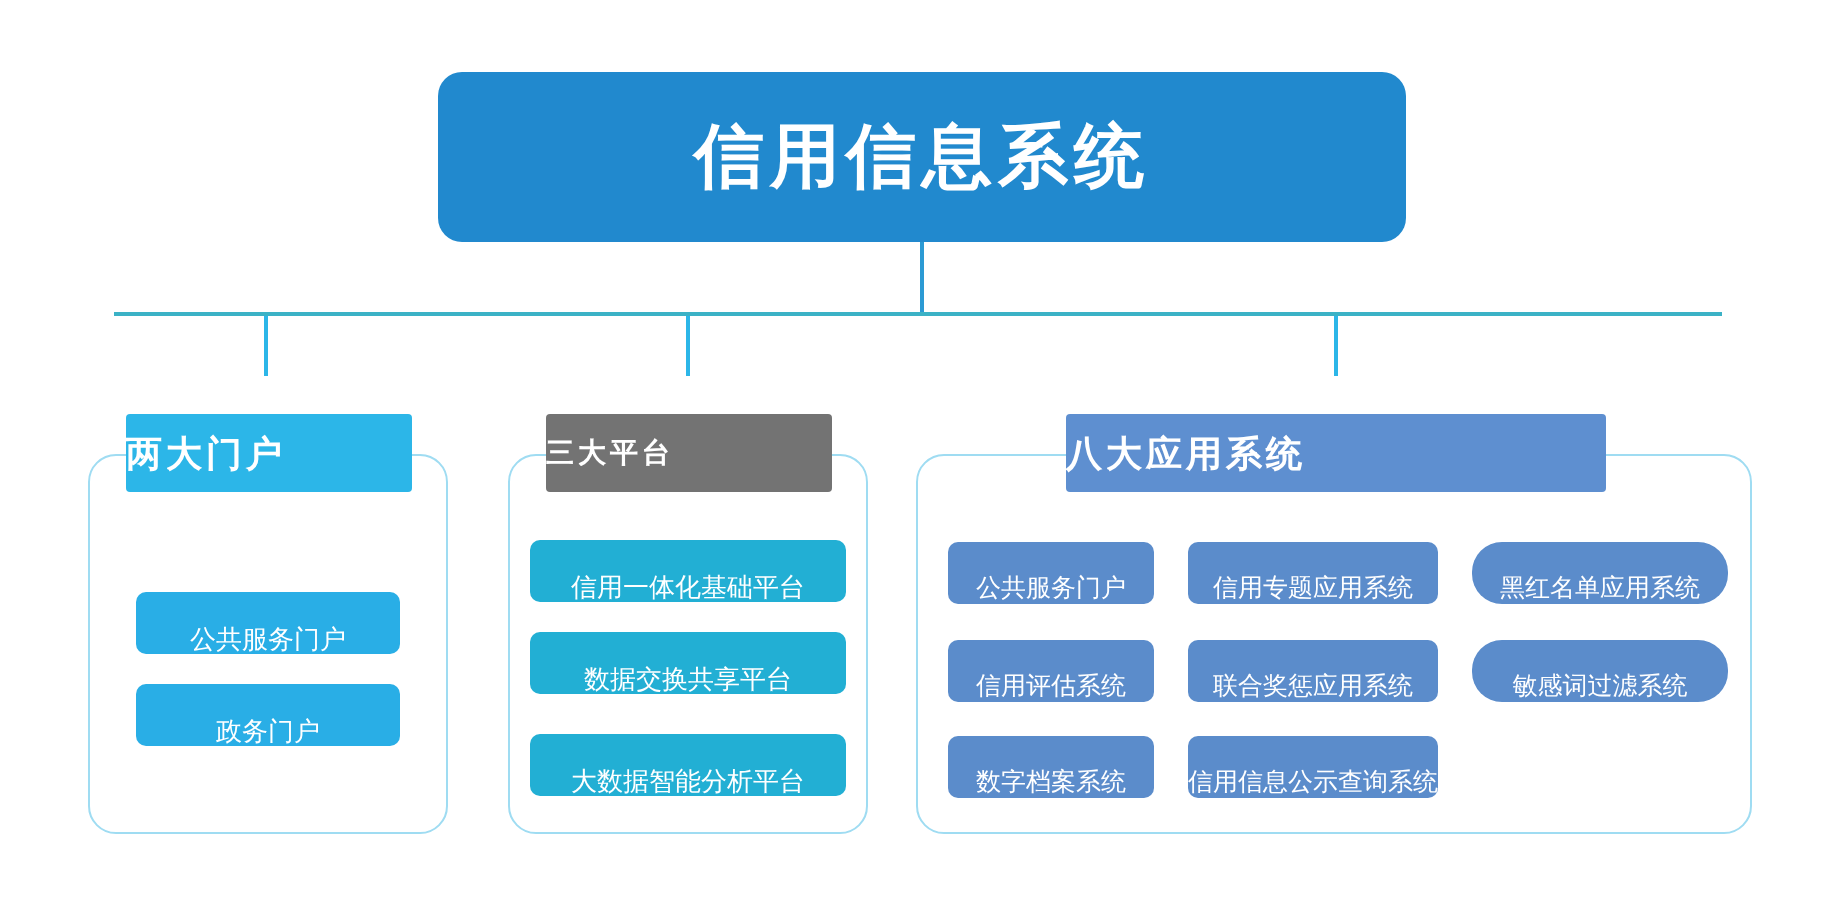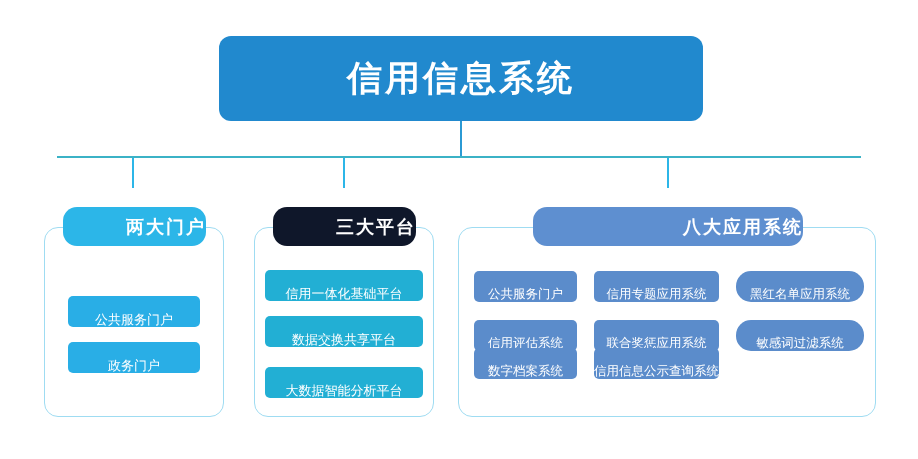--- a/index.html
+++ b/index.html
@@ -74,36 +74,36 @@
     border-radius: 14px;
     background: #ffffff;
   }
   .group.portals   { left: 44px;  top: 227px; width: 180px; height: 190px; }
   .group.platforms { left: 254px; top: 227px; width: 180px; height: 190px; }
   .group.apps      { left: 458px; top: 227px; width: 418px; height: 190px; }
 
   
   .group-header {
     position: absolute;
-    border-radius: 14px;
+    border-radius: 2px;
     display: flex;
     align-items: center;
-    justify-content: flex-end;
+    justify-content: flex-start;
     color: #ffffff;
     font-weight: bold;
     letter-spacing: 2px;
     z-index: 3;
   }
   .group-header.portals {
     left: 63px; top: 207px; width: 143px; height: 39px;
     background: #2CB6E8; font-size: 18px;
   }
   .group-header.platforms {
     left: 273px; top: 207px; width: 143px; height: 39px;
-    background: #0f172a; font-size: 18px;
+    background: #737373; font-size: 14px;
   }
   .group-header.apps {
     left: 533px; top: 207px; width: 270px; height: 39px;
     background: #5E8FD0; font-size: 18px;
   }
 
   
   .item {
     position: absolute;
     border-radius: 5px;
@@ -143,21 +143,21 @@
   .item.app {
     height: 31px;
     background: #5B8CCB;
     font-size: 12.5px;
   }
   .item.app.col0 { left: 474px; width: 103px; }
   .item.app.col1 { left: 594px; width: 125px; }
   .item.app.col2 { left: 736px; width: 128px; border-radius: 15px; }
   .item.app.row0 { top: 271px; }
   .item.app.row1 { top: 320px; }
-  .item.app.row2 { top: 348px; }
+  .item.app.row2 { top: 368px; }
 </style>
 </head>
 <body>
 
 <div id="diagram">
 
   <div class="root-node">
     <span class="root-title">信用信息系统</span>
   </div>
 

